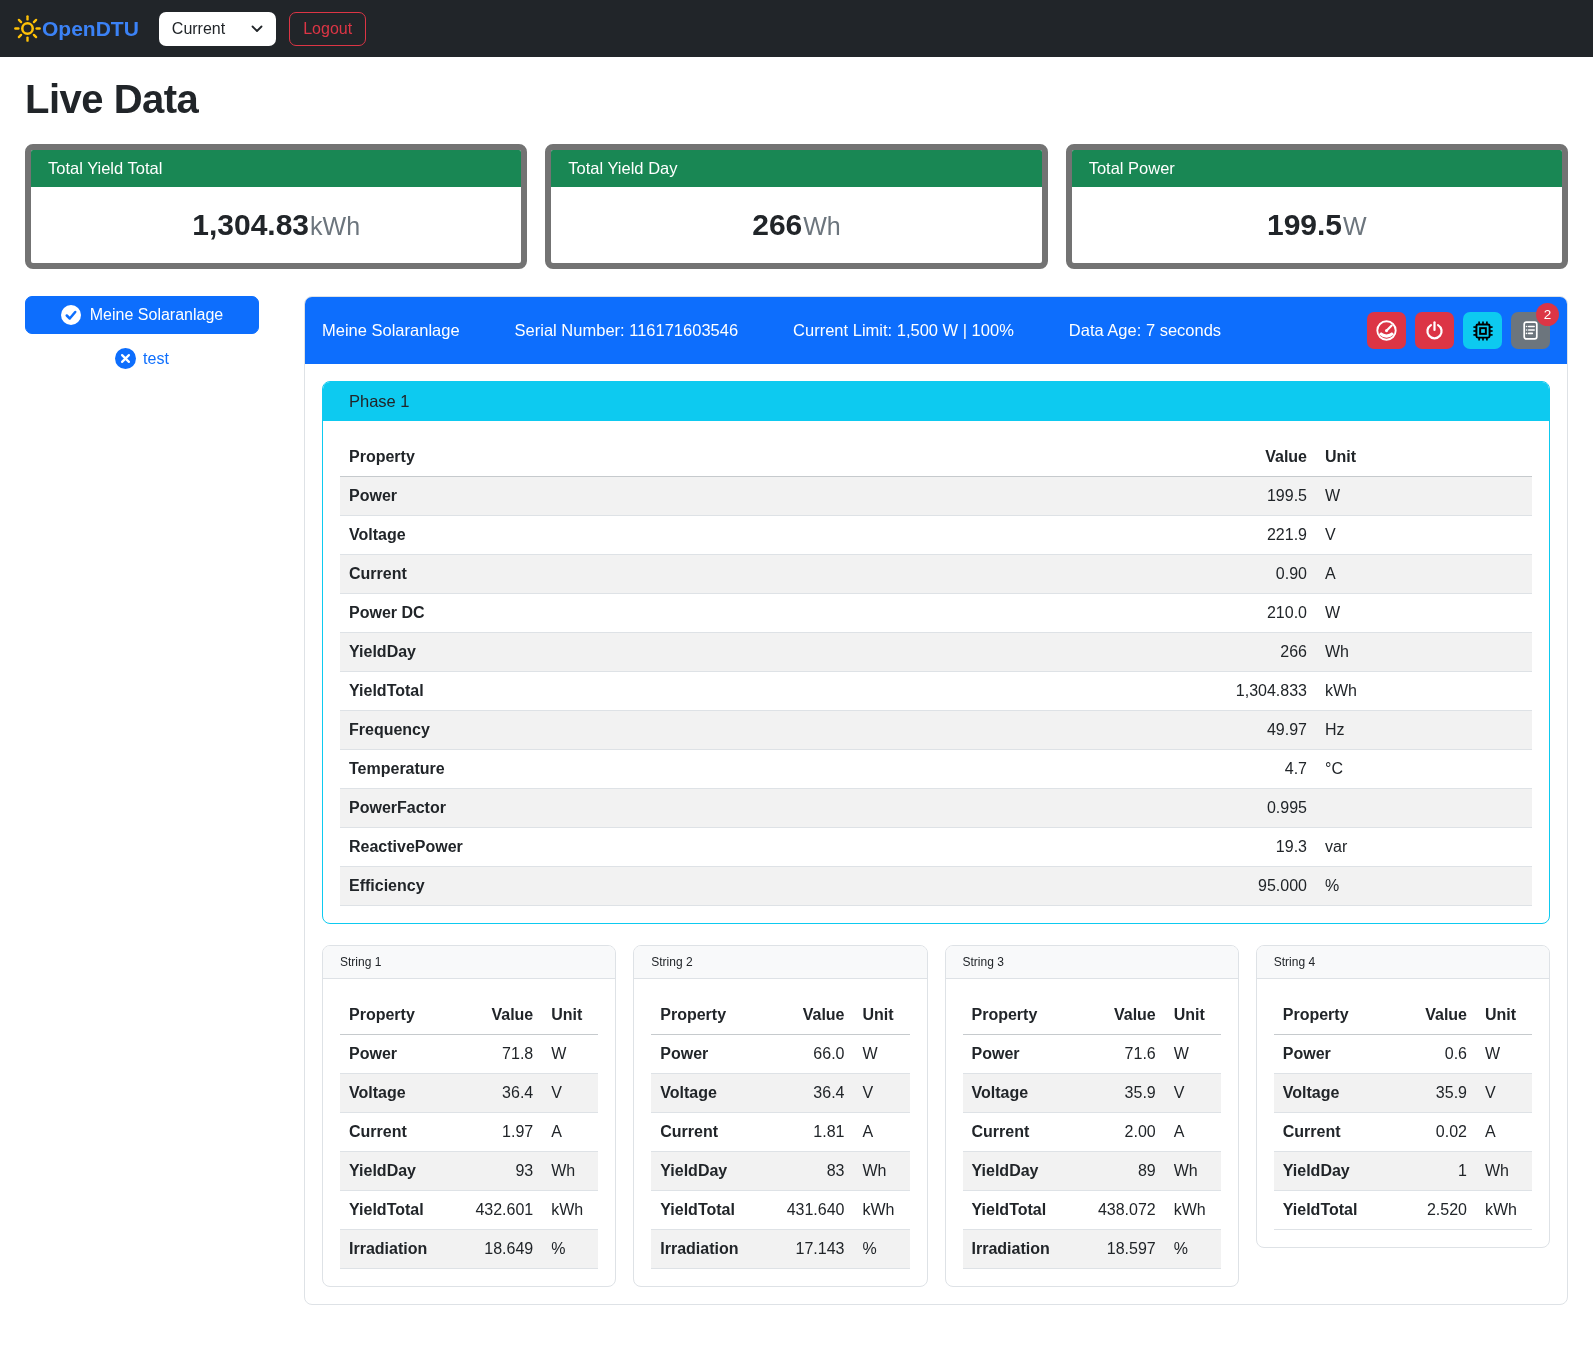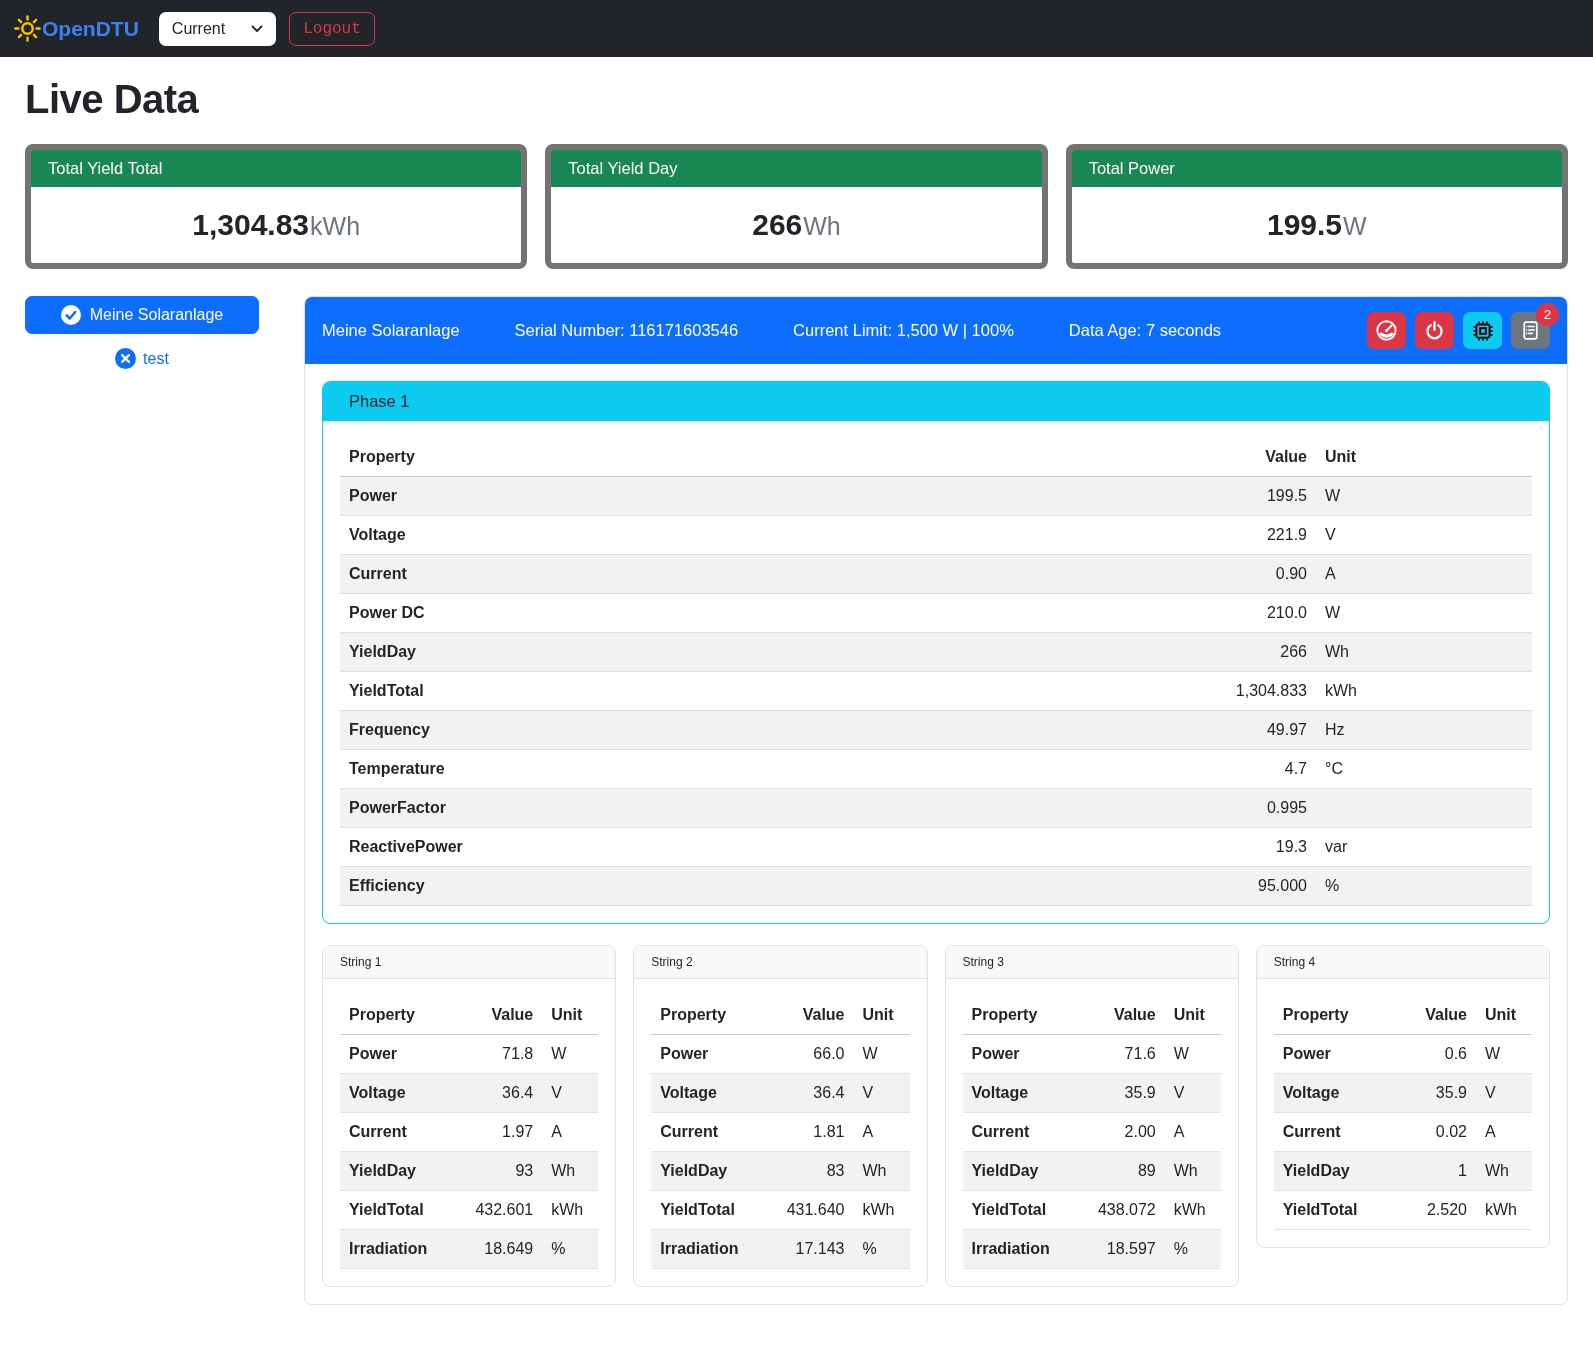--- a/index.html
+++ b/index.html
@@ -19,21 +19,21 @@
   .nav-link { color: rgba(255,255,255,.55); font-size: 16px; padding: 9px 13px;
     cursor: pointer; display: flex; align-items: center; gap: 7px; }
   .nav-link.active { color: #fff; }
   .caret { width: 0; height: 0; border-left: 5px solid transparent;
     border-right: 5px solid transparent; border-top: 5px solid currentColor; margin-top: 3px; }
   .lang-select { background: #fff; border-radius: 7px; padding: 8px 13px;
     display: flex; align-items: center; gap: 26px; font-size: 16px; color: #212529;
     cursor: pointer; margin-right: 13px; }
   .logout-btn { border: 1px solid #dc3545; color: #dc3545; border-radius: 7px;
     padding: 7px 13px; font-size: 16px; background: transparent; cursor: pointer;
-    font-family: Liberation Mono, monospace; }
+    font-family: Liberation Sans, sans-serif; }
   
   .container { padding: 14px 25px 10px; }
   .page-title { font-size: 40px; font-weight: 700; margin: 6px 0 22px; letter-spacing: -0.5px; }
   .summary-row { display: grid; grid-template-columns: repeat(3, 1fr); gap: 18px; margin-bottom: 27px; }
   .summary-card { border: 6px solid #737373; border-radius: 8px; background: #fff; overflow: hidden; }
   .summary-card .hdr { background: #198754; color: #fff; padding: 9px 17px; font-size: 16.5px; }
   .summary-card .bdy { padding: 21px 16px; display: flex; justify-content: center; align-items: baseline; gap: 1px; }
   .summary-value { font-size: 30px; font-weight: 700; }
   .summary-unit { font-size: 25px; color: #6c757d; }
   

